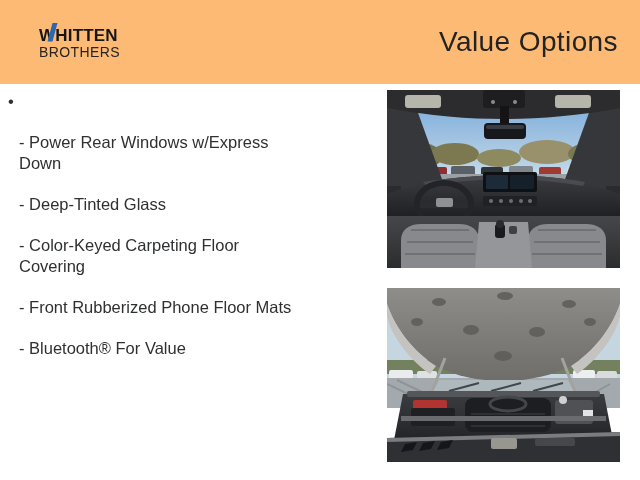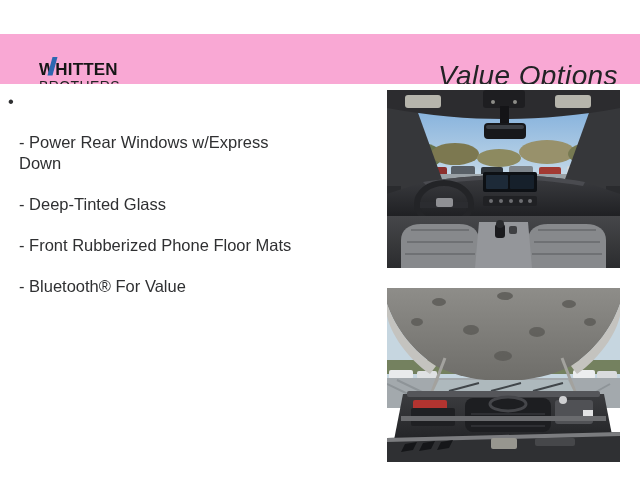--- a/index.html
+++ b/index.html
@@ -9,36 +9,34 @@
     font-family: "Liberation Sans", sans-serif;
     overflow: hidden;
     position: relative;
   }
   .page { width: 640px; height: 480px; position: relative; }
 
   
   .header {
     position: absolute; left: 0; top: 0;
     width: 640px; height: 84px;
-    background: #f9a8d4;
-    margin-top: 34px;
+    background: #fdba74;
   }
   .logo {
     position: absolute; left: 39px; top: 22px;
     width: 90px; height: 40px;
   }
   .logo svg { display: block; }
   .title {
     position: absolute; right: 22px; top: 0; height: 84px;
     display: flex; align-items: center;
     margin: 0;
     font-size: 28px; font-weight: 400;
     letter-spacing: 0.4px;
     color: #222325;
-    font-style: italic;
   }
 
   
   .body {
     position: absolute; left: 0; top: 84px;
     width: 640px; height: 396px;
     background: #ffffff;
   }
 
   .options {
@@ -84,20 +82,22 @@
 
   <main class="body">
 
     <section class="options">
       <p class="bullet-item">
         <span class="bullet">•</span>
       </p>
       <p class="sub-item">- Power Rear Windows w/Express
 Down</p>
       <p class="sub-item">- Deep-Tinted Glass</p>
+      <p class="sub-item">- Color-Keyed Carpeting Floor
+Covering</p>
       <p class="sub-item">- Front Rubberized Phone Floor Mats</p>
       <p class="sub-item">- Bluetooth® For Value</p>
     </section>
 
     <figure class="photo photo-interior" role="img" aria-label="Truck interior view of dashboard, steering wheel and front seats">
       <svg viewBox="0 0 233 178">
         <defs>
           <linearGradient id="sky1" x1="0" y1="0" x2="0" y2="1">
             <stop offset="0" stop-color="#86b2dd"></stop>
             <stop offset="0.7" stop-color="#b9d2e6"></stop>

